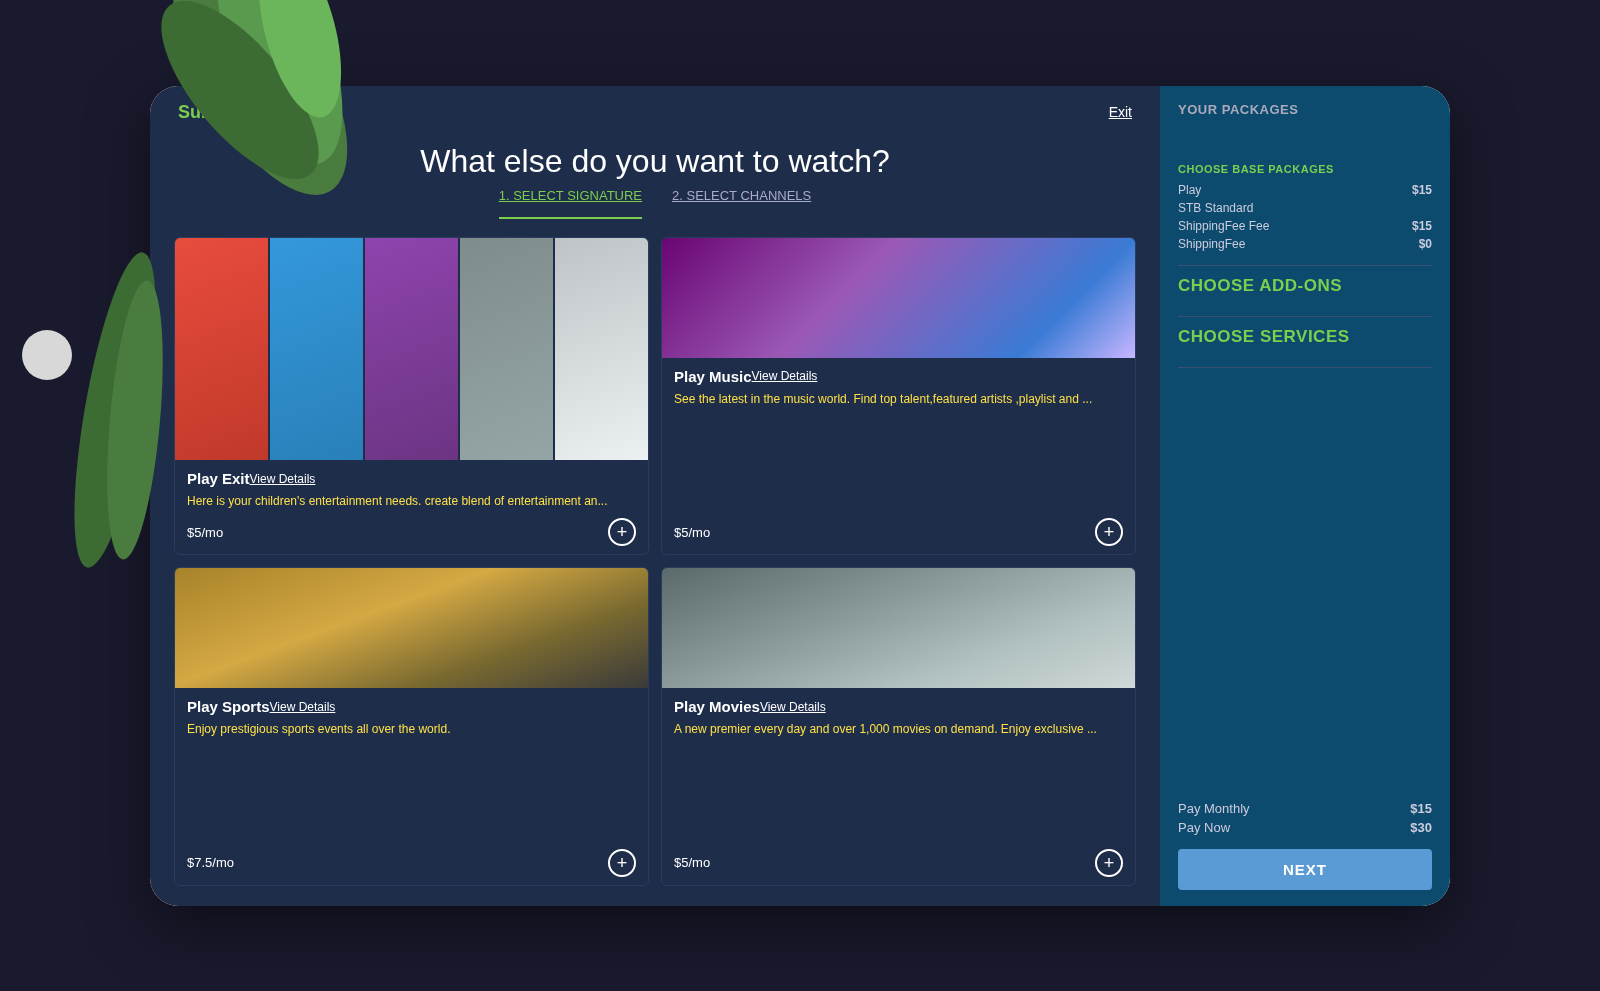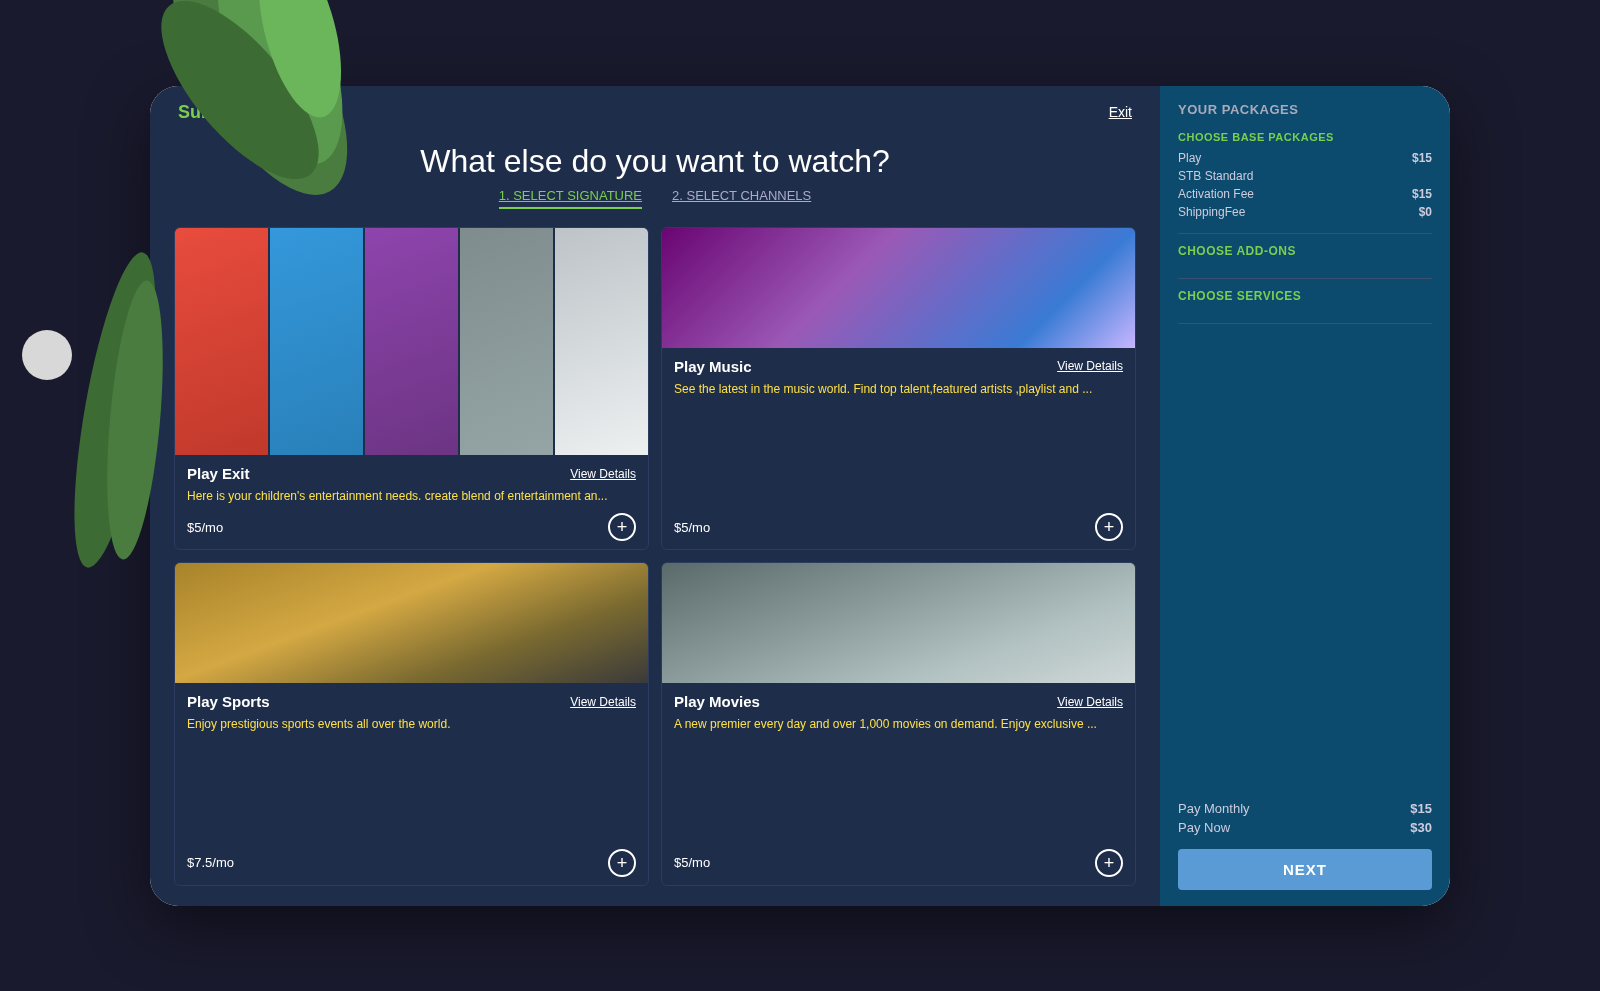--- a/index.html
+++ b/index.html
@@ -73,21 +73,21 @@
       display: flex;
       justify-content: center;
       gap: 30px;
       margin-bottom: 18px;
     }
     .step {
       font-size: 13px;
       color: #aac;
       cursor: pointer;
       text-decoration: underline;
-      padding-bottom: 4px;
+      padding-bottom: 14px;
     }
     .step.active {
       color: #7bce4e;
       border-bottom: 2px solid #7bce4e;
       text-decoration: underline;
     }
 
     
     .cards-grid {
       display: grid;
@@ -137,21 +137,20 @@
 
     .card-body {
       padding: 10px 12px 8px;
       flex: 1;
       display: flex;
       flex-direction: column;
     }
 
     .card-title-row {
       display: flex;
-      justify-content: space-between;
       align-items: center;
       margin-bottom: 6px;
     }
 
     .card-title {
       color: #fff;
       font-size: 15px;
       font-weight: 600;
     }
 
@@ -216,20 +215,21 @@
     }
 
     .sidebar-section-title {
       font-size: 11px;
       color: #7bce4e;
       text-transform: uppercase;
       font-weight: bold;
       letter-spacing: 0.5px;
       margin-bottom: 8px;
       cursor: pointer;
+      margin-top: 32px;
     }
 
     .sidebar-row {
       display: flex;
       justify-content: space-between;
       margin-bottom: 4px;
     }
 
     .sidebar-row-label {
       font-size: 12px;
@@ -242,21 +242,21 @@
       font-weight: 600;
     }
 
     .sidebar-divider {
       border: none;
       border-top: 1px solid #3a4f72;
       margin: 10px 0;
     }
 
     .sidebar-section-choose {
-      font-size: 12px;
+      font-size: 17px;
       color: #7bce4e;
       text-transform: uppercase;
       font-weight: bold;
       letter-spacing: 0.5px;
       cursor: pointer;
       margin-bottom: 10px;
     }
 
     .sidebar-spacer {
       flex: 1;
@@ -439,21 +439,21 @@
     <div class="sidebar-section-title">CHOOSE BASE PACKAGES</div>
     <div class="sidebar-row">
       <span class="sidebar-row-label">Play</span>
       <span class="sidebar-row-value">$15</span>
     </div>
     <div class="sidebar-row">
       <span class="sidebar-row-label">STB Standard</span>
       <span class="sidebar-row-value"></span>
     </div>
     <div class="sidebar-row">
-      <span class="sidebar-row-label">Activation Fee</span>
+      <span class="sidebar-row-label">ShippingFee Fee</span>
       <span class="sidebar-row-value">$15</span>
     </div>
     <div class="sidebar-row">
       <span class="sidebar-row-label">ShippingFee</span>
       <span class="sidebar-row-value">$0</span>
     </div>
 
     <hr class="sidebar-divider">
 
     <div class="sidebar-section-choose">CHOOSE ADD-ONS</div>

